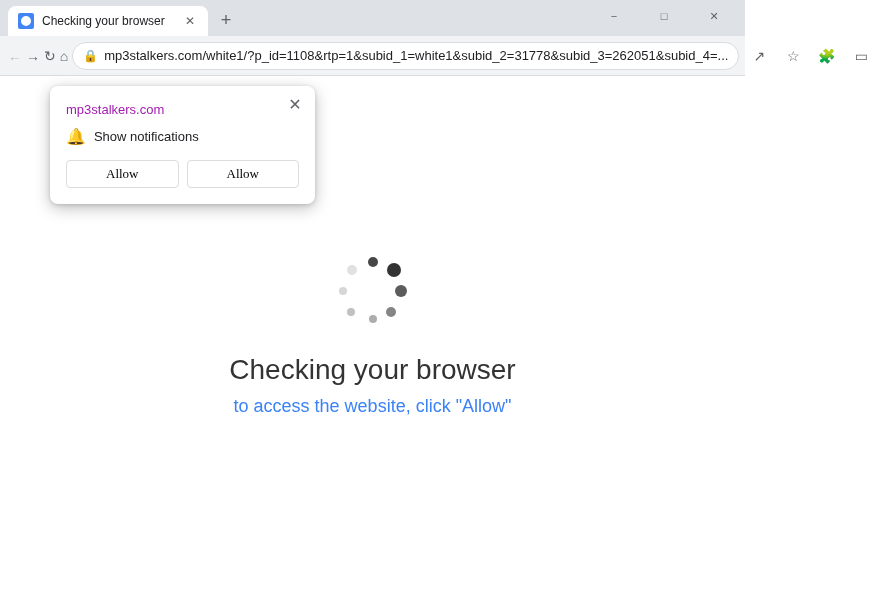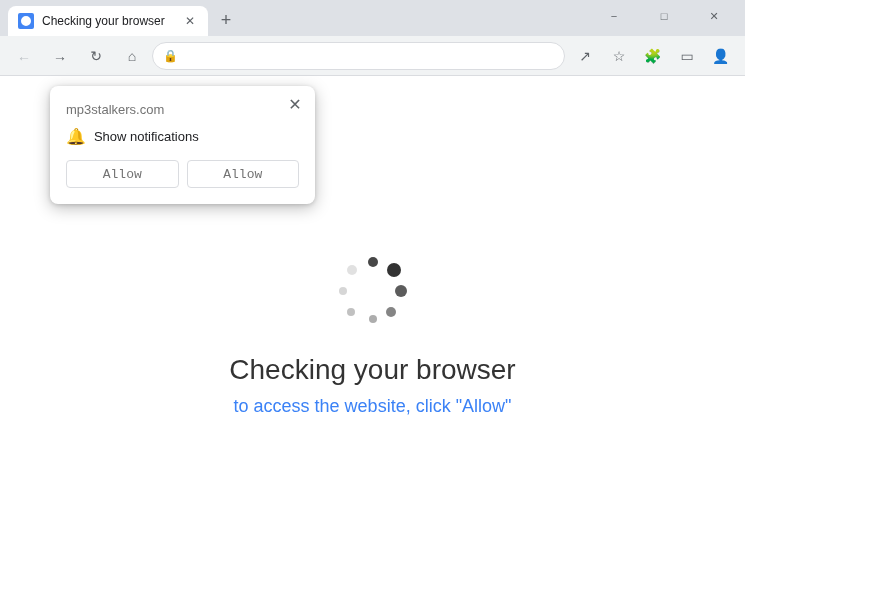--- a/index.html
+++ b/index.html
@@ -219,21 +219,21 @@
       width: 20px;
       height: 20px;
       display: flex;
       align-items: center;
       justify-content: center;
       border-radius: 50%;
     }
 
     .popup-site {
       font-size: 13px;
-      color: #737373;
+      color: #a21caf;
       font-weight: 400;
       margin-bottom: 10px;
     }
 
     .popup-permission {
       display: flex;
       align-items: center;
       gap: 8px;
       margin-bottom: 14px;
     }
@@ -256,22 +256,22 @@
     }
 
     .popup-btn {
       flex: 1;
       height: 28px;
       border-radius: 4px;
       border: 1px solid #dadce0;
       background: #fff;
       font-size: 13px;
       cursor: pointer;
-      color: #737373;
-      font-family: Liberation Mono, monospace;
+      color: #000000;
+      font-family: Liberation Serif, serif;
     }
 
     
     .spinner-container {
       display: flex;
       align-items: center;
       justify-content: center;
       width: 80px;
       height: 80px;
       position: relative;
@@ -312,20 +312,21 @@
     </div>
   </div>
 
   <div class="toolbar">
     <div class="nav-btn disabled">←</div>
     <div class="nav-btn">→</div>
     <div class="nav-btn">↻</div>
     <div class="nav-btn">⌂</div>
     <div class="address-bar">
       <span class="lock-icon">🔒</span>
+      <span class="url-text">mp3stalkers.com/white1/?p_id=1108&amp;rtp=1&amp;subid_1=white1&amp;subid_2=31778&amp;subid_3=262051&amp;subid_4=...</span>
     </div>
     <div class="toolbar-actions">
       <div class="nav-btn">↗</div>
       <div class="nav-btn">☆</div>
       <div class="nav-btn">🧩</div>
       <div class="nav-btn">▭</div>
       <div class="nav-btn">👤</div>
 
     </div>
   </div>

